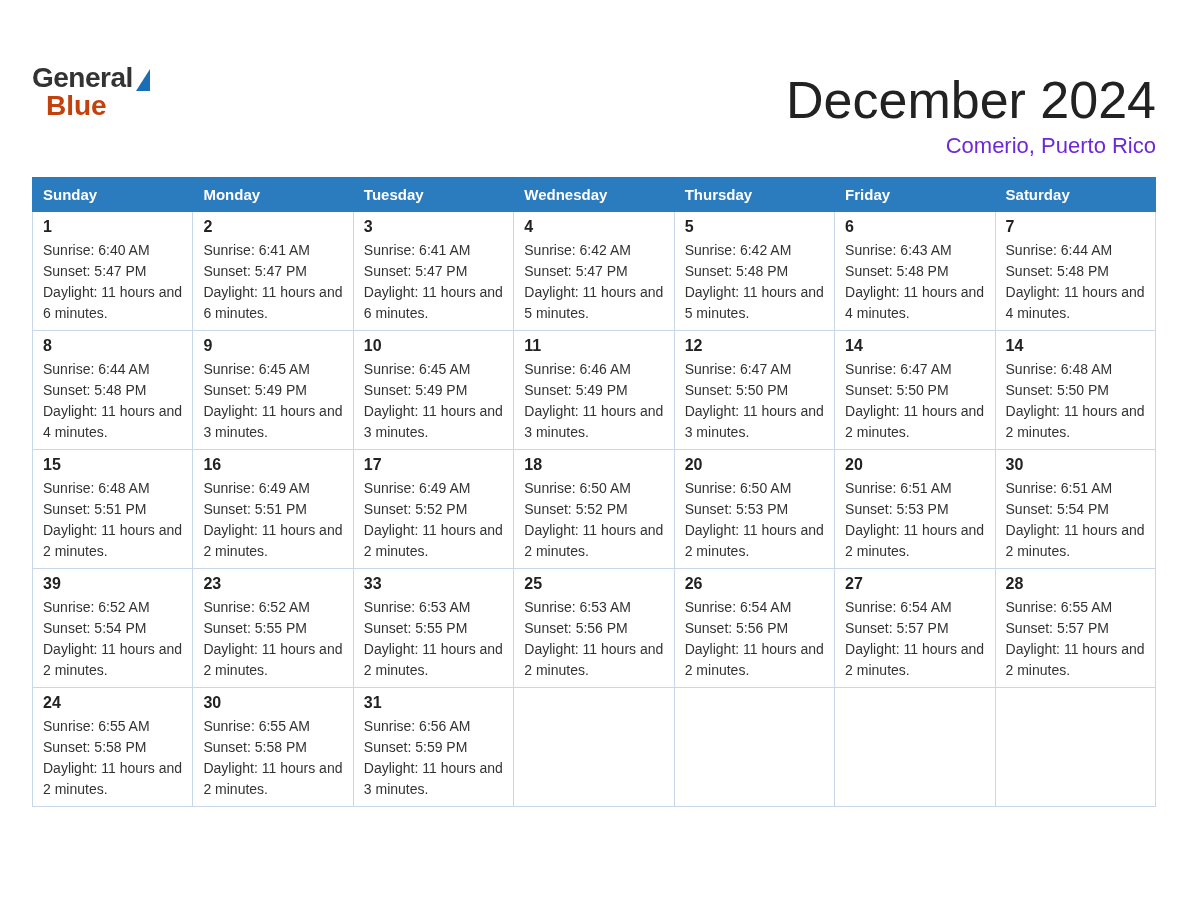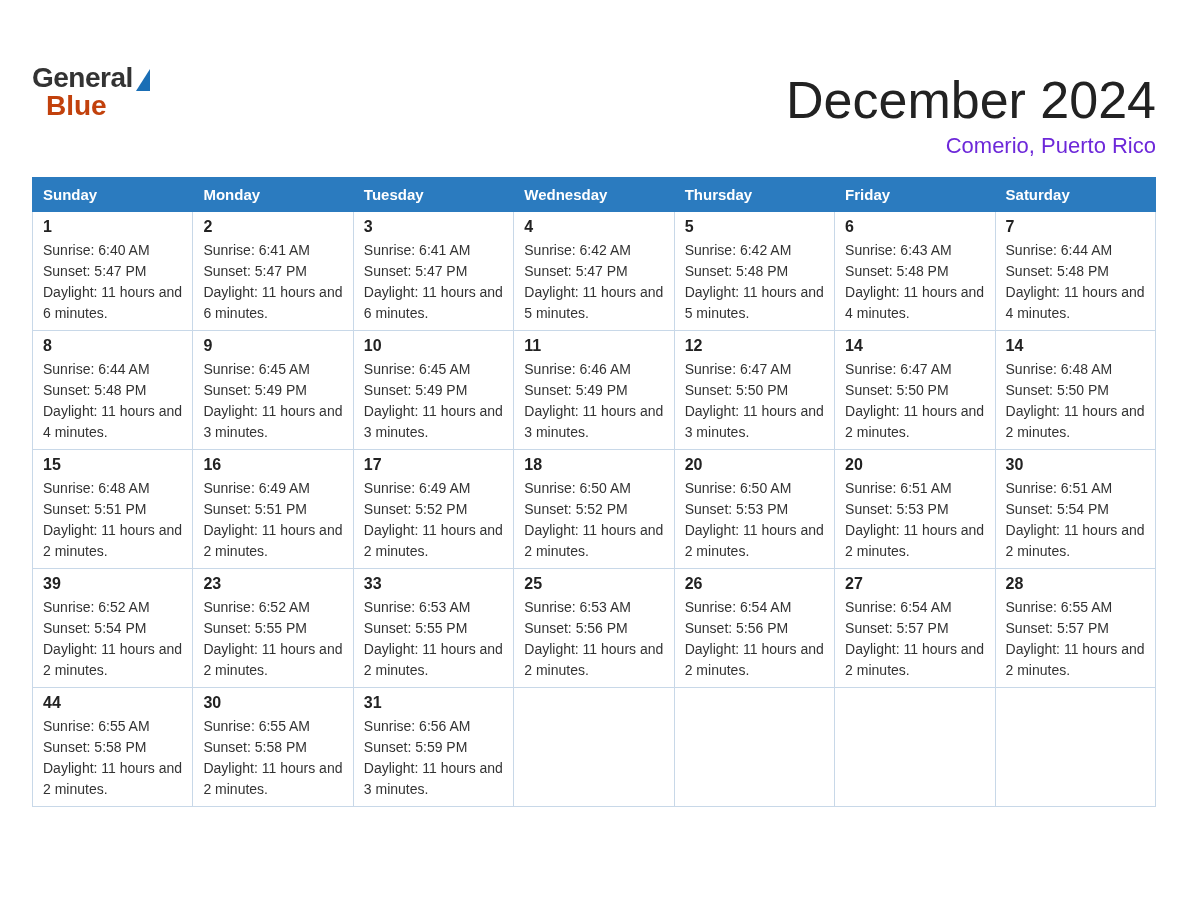--- a/index.html
+++ b/index.html
@@ -257,21 +257,21 @@
           <span class="day-num">27</span>
           <div class="day-info">Sunrise: 6:54 AM<br>Sunset: 5:57 PM<br>Daylight: 11 hours and 2 minutes.</div>
         </td>
         <td>
           <span class="day-num">28</span>
           <div class="day-info">Sunrise: 6:55 AM<br>Sunset: 5:57 PM<br>Daylight: 11 hours and 2 minutes.</div>
         </td>
       </tr>
       <tr>
         <td>
-          <span class="day-num">44</span>
+          <span class="day-num">24</span>
           <div class="day-info">Sunrise: 6:55 AM<br>Sunset: 5:58 PM<br>Daylight: 11 hours and 2 minutes.</div>
         </td>
         <td>
           <span class="day-num">30</span>
           <div class="day-info">Sunrise: 6:55 AM<br>Sunset: 5:58 PM<br>Daylight: 11 hours and 2 minutes.</div>
         </td>
         <td>
           <span class="day-num">31</span>
           <div class="day-info">Sunrise: 6:56 AM<br>Sunset: 5:59 PM<br>Daylight: 11 hours and 3 minutes.</div>
         </td>

